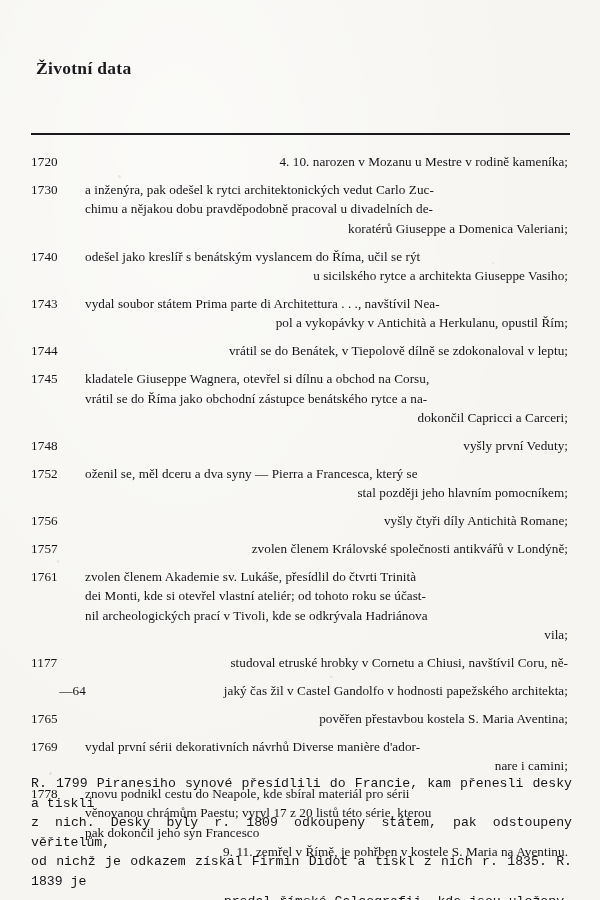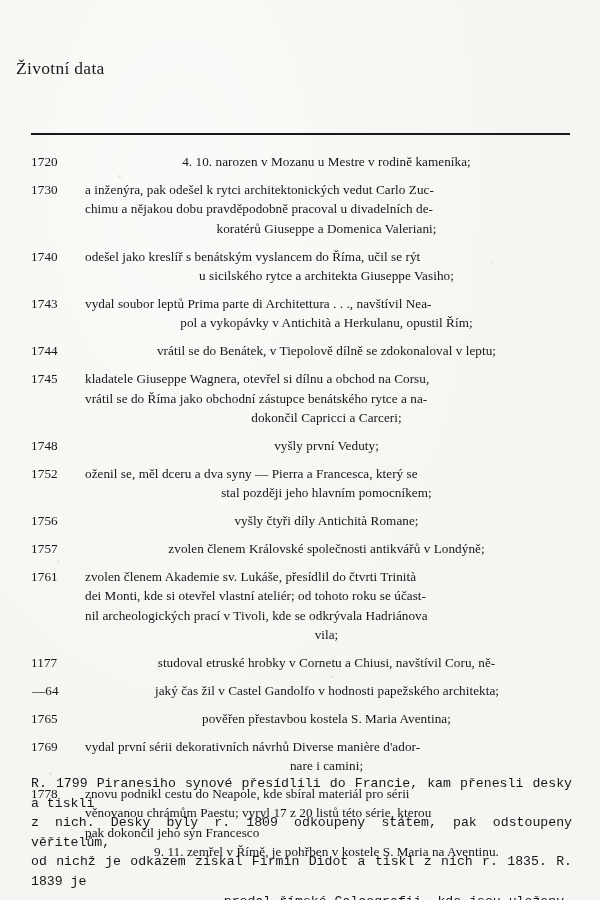--- a/index.html
+++ b/index.html
@@ -22,26 +22,26 @@
     padding: 0;
     position: relative;
     background:
       radial-gradient(ellipse at 30% 20%, rgba(255,255,255,0.55), rgba(0,0,0,0) 60%),
       #f6f5f1;
   }
 
   
   .page-title {
     position: absolute;
-    left: 16px;
+    left: 36px;
     top: 46px;
     font-size: 17.5px;
     letter-spacing: 0.3px;
     color: #1b1a1e;
-    font-weight: 400;
+    font-weight: 700;
     line-height: 1.2;
   }
 
   
   .top-rule {
     position: absolute;
     left: 31px;
     top: 133px;
     width: 539px;
     height: 2px;
@@ -63,21 +63,21 @@
   .entry-year {
     flex: 0 0 54px;
     width: 54px;
     font-size: 13.2px;
     line-height: 19.4px;
     color: #16151a;
     letter-spacing: 0.1px;
     white-space: nowrap;
   }
   .entry-year.continuation {
-    text-align: left;
+    text-align: right;
     padding-left: 1px;
   }
   .entry-body {
     flex: 1 1 auto;
     font-size: 13.2px;
     line-height: 19.4px;
     text-align: justify;
     text-justify: inter-word;
     hyphens: manual;
     color: #16151a;
@@ -86,21 +86,21 @@
   }
   .entry-body.last-full > :last-child {
     text-align: left;
   }
   .entry-line {
     display: block;
     text-align: justify;
     text-justify: inter-word;
   }
   .entry-line.flush {
-    text-align: center;
+    text-align: right;
   }
 
   
   .closing {
     position: absolute;
     left: 31px;
     top: 774px;
     width: 541px;
     font-size: 13.2px;
     line-height: 19.6px;
@@ -152,21 +152,21 @@
       <div class="entry">
         <div class="entry-year">1740</div>
         <div class="entry-body">
           <span class="entry-line">odešel jako kreslíř s benátským vyslancem do Říma, učil se rýt</span>
           <span class="entry-line flush">u sicilského rytce a architekta Giuseppe Vasiho;</span>
         </div>
       </div>
       <div class="entry">
         <div class="entry-year">1743</div>
         <div class="entry-body">
-          <span class="entry-line">vydal soubor leptů Prima parte di Architettura . . ., navštívil Nea-</span>
+          <span class="entry-line">vydal soubor státem Prima parte di Architettura . . ., navštívil Nea-</span>
           <span class="entry-line flush">pol a vykopávky v Antichità a Herkulanu, opustil Řím;</span>
         </div>
       </div>
       <div class="entry">
         <div class="entry-year">1744</div>
         <div class="entry-body">
           <span class="entry-line flush">vrátil se do Benátek, v Tiepolově dílně se zdokonaloval v leptu;</span>
         </div>
       </div>
       <div class="entry">

